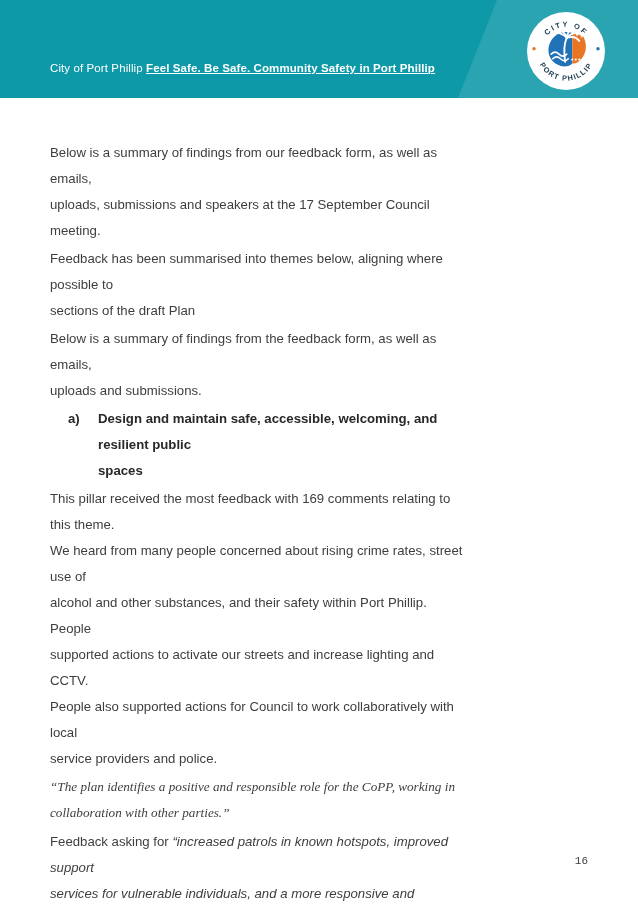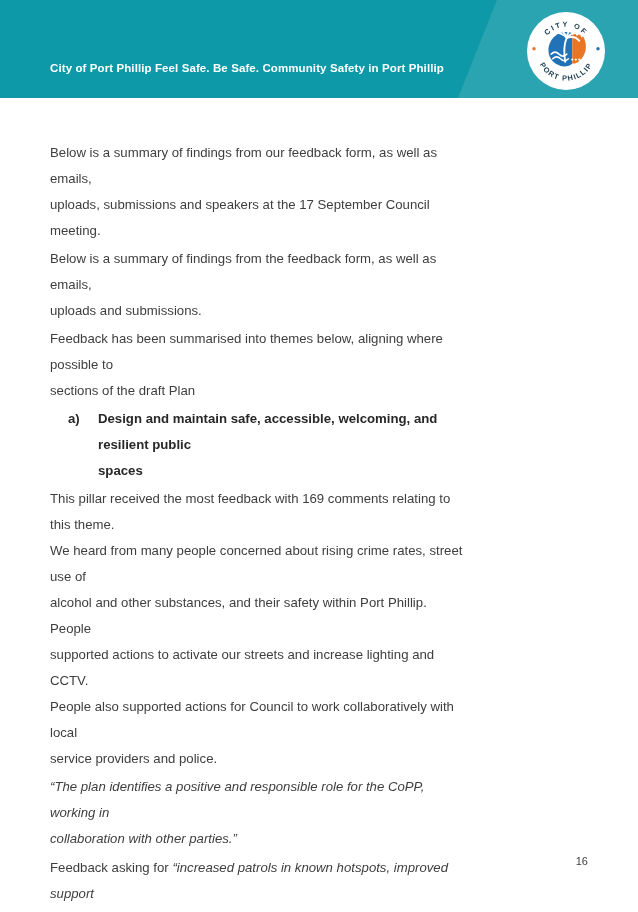--- a/index.html
+++ b/index.html
@@ -15,45 +15,45 @@
   .header-accent{
     position:absolute;top:0;right:0;width:180px;height:98px;
     background:#2BA4B2;
     clip-path:polygon(39px 0,100% 0,100% 100%,0 100%);
   }
   .header-text{
     position:absolute;left:50px;top:61px;
     font-size:11.5px;line-height:15px;color:#ffffff;letter-spacing:.1px;
     white-space:nowrap;
   }
-  .header-text .brand{font-weight:700;}
-  .header-text .title{font-weight:700;}
+  .header-text .brand{font-weight:400;}
+  .header-text .title{font-weight:700;text-decoration:underline;}
   .logo{
     position:absolute;left:527px;top:12px;width:78px;height:78px;
   }
   
   .content{
     position:absolute;top:114px;left:0;width:516px;
     padding:26px 48px 0 50px;box-sizing:border-box;
     font-size:13.2px;line-height:26px;
   }
   .para{margin:0 0 2px 0;white-space:pre-line;}
-  .quote{margin:2px 0 3px 0;white-space:pre-line;font-style:italic;}
+  .quote{margin:2px 0 3px 0;white-space:pre-line;font-style:italic;font-family:Liberation Serif, serif;}
   .mixed{margin:2px 0 3px 0;}
   .mixed .prefix{font-style:normal;}
   .mixed .iquote{font-style:italic;white-space:pre-line;}
   .heading{
     display:flex;margin:1px 0 2px 0;color:#282828;font-weight:700;
   }
   .heading .marker{width:22px;flex:0 0 22px;margin-left:18px;}
   .heading .htext{white-space:pre-line;margin-left:8px;}
   
   .page-number{
     position:absolute;top:855px;right:50px;
-    font-size:11px;color:#3E3E3E;
+    font-size:11px;color:#3E3E3E;font-family:Liberation Mono, monospace;
   }
   
   .logo text{
     font-family:"Liberation Sans",sans-serif;font-weight:700;fill:#1C3C50;
   }
 </style>
 </head>
 <body>
 
 <div class="header">
@@ -103,25 +103,25 @@
     <circle cx="9" cy="47" r="2.2" fill="#E87625"></circle>
     <circle cx="91" cy="47" r="2.2" fill="#2272B8"></circle>
   </svg>
 </div>
 
 <div class="content">
 
   <p class="para">Below is a summary of findings from our feedback form, as well as emails,
 uploads, submissions and speakers at the 17 September Council meeting.</p>
 
+  <p class="para">Feedback has been summarised into themes below, aligning where possible to
+sections of the draft Plan</p>
+
   <p class="para">Below is a summary of findings from the feedback form, as well as emails,
 uploads and submissions.</p>
-
-  <p class="para">Feedback has been summarised into themes below, aligning where possible to
-sections of the draft Plan</p>
 
   <div class="heading">
     <span class="marker">a)</span>
     <span class="htext">Design and maintain safe, accessible, welcoming, and resilient public
 spaces</span>
   </div>
 
   <p class="para">This pillar received the most feedback with 169 comments relating to this theme.
 We heard from many people concerned about rising crime rates, street use of
 alcohol and other substances, and their safety within Port Phillip. People

